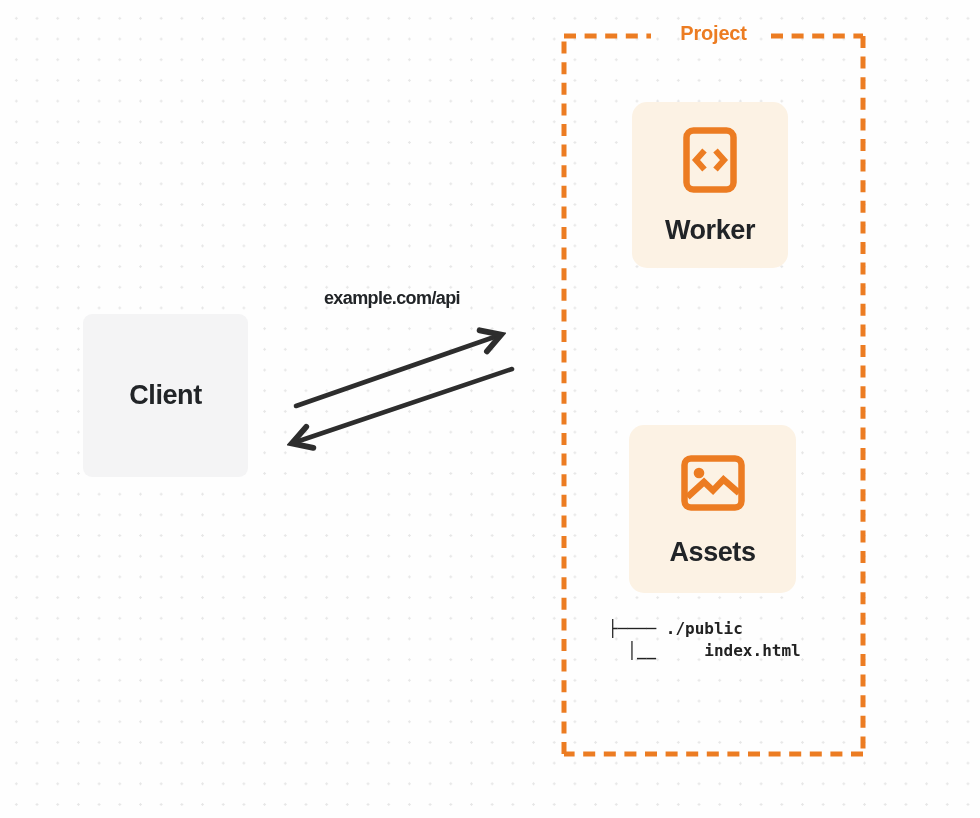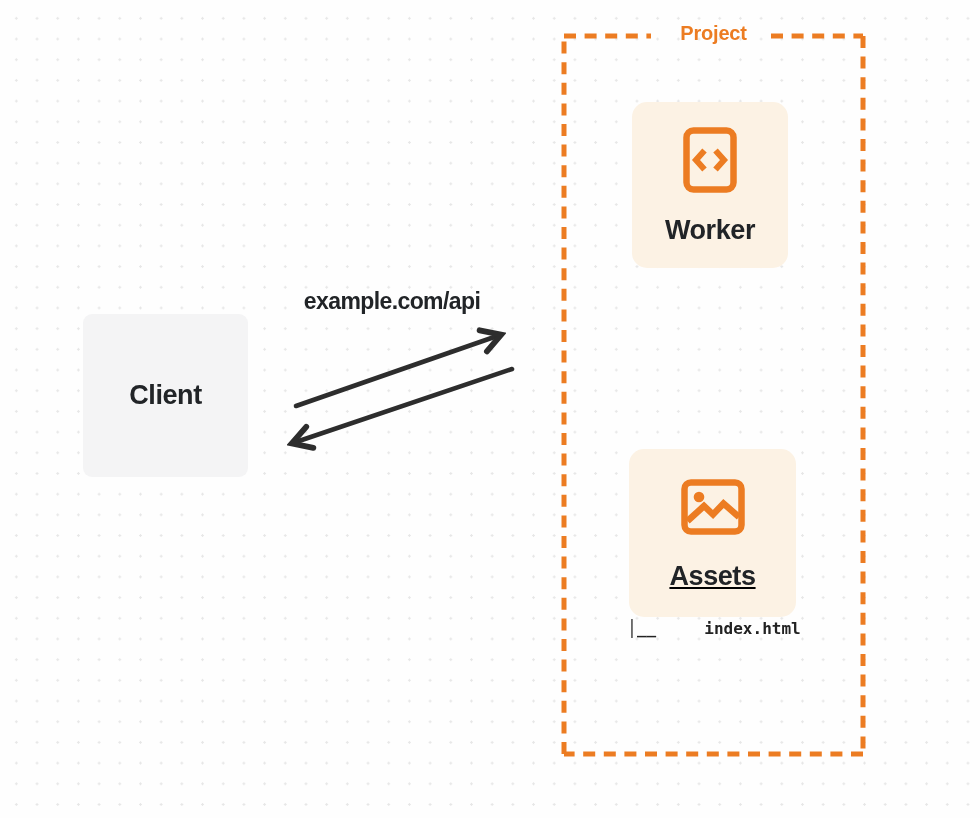--- a/index.html
+++ b/index.html
@@ -50,21 +50,21 @@
     font-size: 27px;
     letter-spacing: -0.4px;
     color: var(--ink);
   }
   .url-label {
     position: absolute;
     left: 291px; top: 288px;
     width: 202px;
     text-align: center;
     font-weight: 700;
-    font-size: 23px;
+    font-size: 18px;
     letter-spacing: -0.6px;
     color: var(--ink);
   }
   .project-label {
     position: absolute;
     left: 564px; top: 22px;
     width: 299px;
     text-align: center;
     font-weight: 700;
     font-size: 20px;
@@ -73,21 +73,21 @@
   }
   .card {
     position: absolute;
     background: var(--card-bg);
     border-radius: 15px;
     display: flex;
     flex-direction: column;
     align-items: center;
   }
   .card.worker { left: 632px; top: 102px; width: 156px; height: 166px; padding-top: 25px; gap: 22px; }
-  .card.assets { left: 629px; top: 449px; width: 167px; height: 168px; padding-top: 30px; gap: 26px; text-decoration: underline; }
+  .card.assets { left: 629px; top: 425px; width: 167px; height: 168px; padding-top: 30px; gap: 26px; }
   .icon { display: block; }
   .icon .stroke { stroke: var(--accent); fill: none; }
   .icon .fill-accent { fill: var(--accent); stroke: none; }
   .tree {
     position: absolute;
     left: 608px; top: 618px;
     font-family: "DejaVu Sans Mono", monospace;
     font-size: 16px;
     font-weight: 700;
     line-height: 21.7px;
@@ -137,16 +137,17 @@
   <div class="card assets">
     <svg class="icon" width="64" height="56" viewBox="0 0 64 56">
       <rect class="stroke" x="3.5" y="3.5" width="57" height="49" rx="6.5" stroke-width="6.5"></rect>
       <circle class="fill-accent" cx="18" cy="18" r="5.3"></circle>
       <path class="stroke" d="M6.5 42 L23 27 L32 35.5 L42.5 24.5 L58 38" stroke-width="6.5"></path>
     </svg>
     <div class="node-label">Assets</div>
   </div>
 
   <div class="tree">
+    <div class="tree-line">├──── ./public</div>
     <div class="tree-line">  │__     index.html</div>
   </div>
 
 </div>
 
 </body></html>

